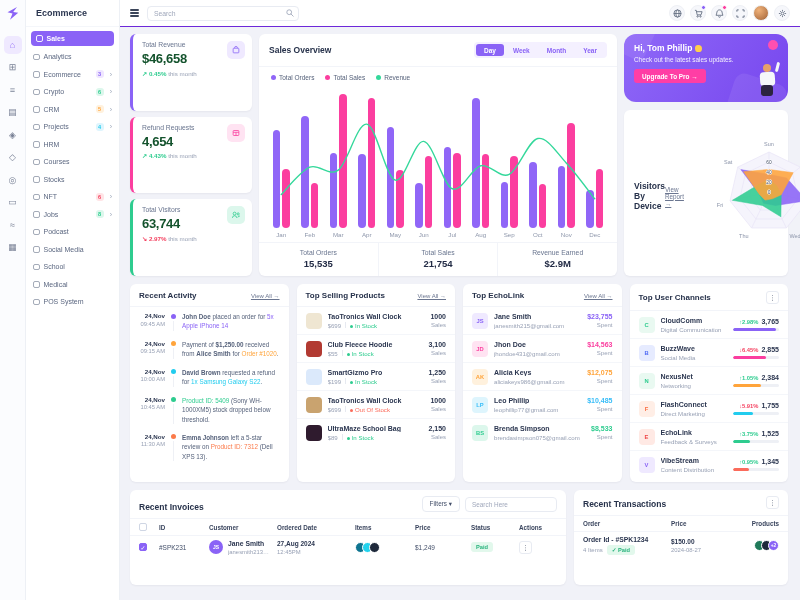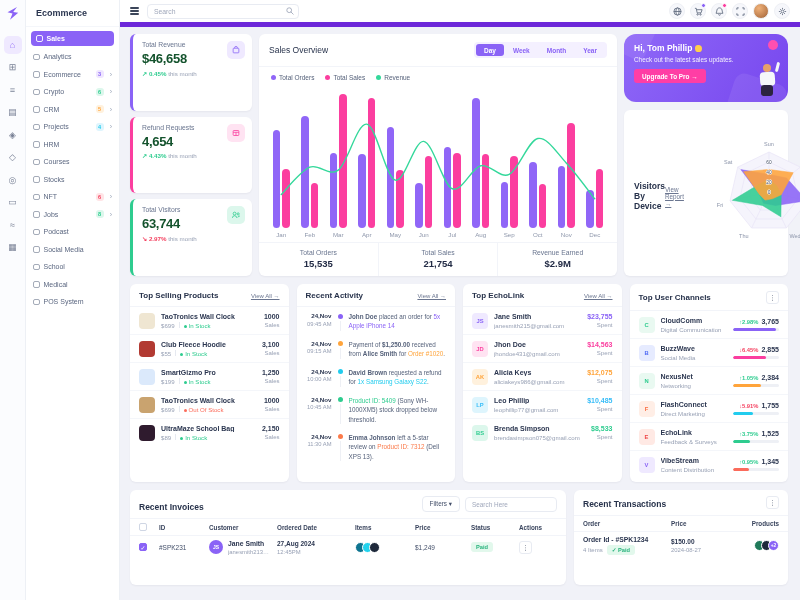--- a/index.html
+++ b/index.html
@@ -19,21 +19,21 @@
   .side-item .mi{width:6.5px;height:6.5px;border:1px solid currentColor;border-radius:2px;opacity:.55;flex:none;}
   .side-item.active{background:#8a63f6;color:#fff;border-radius:4px;margin:0 5px 2px;padding:0 5px;height:15px;font-weight:700;}
   .side-item.active .mi{opacity:.9;}
   .sbadge{margin-left:auto;font-size:5.6px;font-weight:700;padding:1px 2.5px;border-radius:3px;}
   .sbadge:empty{display:none;}
   .chev{color:#9aa4b8;font-size:7px;margin-left:2px;}
   .chev:empty{display:none;}
   .side-item .sbadge + .chev{margin-left:2px;}
   
   .main{flex:1;display:flex;flex-direction:column;min-width:0;}
-  .topbar{height:27px;background:#fff;border-bottom:5px solid #6d28d9;display:flex;align-items:center;gap:8px;padding:0 10px;flex:none;}
+  .topbar{height:27px;background:#fff;border-bottom:1px solid #6d28d9;display:flex;align-items:center;gap:8px;padding:0 10px;flex:none;}
   .burger{display:flex;flex-direction:column;gap:1.6px;background:none;border:none;cursor:pointer;}
   .burger i{display:block;width:9px;height:1.3px;background:#3b4559;border-radius:1px;}
   .search-wrap{position:relative;width:152px;}
   .search-wrap input{width:100%;height:15px;border:1px solid #e8ebf2;border-radius:4px;font-size:6.8px;padding:0 16px 0 6px;color:#44506a;outline:none;font-family:inherit;background:#fff;}
   .search-wrap input::placeholder{color:#a0a8bb;}
   .search-wrap svg{position:absolute;right:5px;top:3.5px;}
   .tb-right{margin-left:auto;display:flex;align-items:center;gap:5px;}
   .tb-btn{position:relative;width:16px;height:16px;border-radius:50%;background:#f6f7fb;border:1px solid #eef0f5;display:flex;align-items:center;justify-content:center;cursor:pointer;padding:0;}
   .tb-btn .dot{position:absolute;top:-1px;right:-1px;width:5px;height:5px;border-radius:50%;border:1px solid #fff;}
   .avatar{width:16px;height:16px;border-radius:50%;background:radial-gradient(circle at 35% 30%,#f0b27a,#b97a4a 70%,#7c4a2a);border:1px solid #eee;cursor:pointer;}
@@ -52,21 +52,21 @@
   .row1{display:flex;gap:7px;height:242px;}
   .stats-col{width:122px;display:flex;flex-direction:column;gap:6px;flex:none;}
   .stat-card{flex:1;position:relative;border-left:3px solid var(--ac);padding:7px 8px 6px 9px;}
   .stat-card .lb{font-size:6.8px;color:#69758f;margin-bottom:3px;}
   .stat-card .val{font-size:13px;font-weight:800;letter-spacing:-.3px;color:#14532d;}
   .stat-card .tr{font-size:6.2px;color:#98a1b5;margin-top:3.5px;}
   .stat-card .tr b{font-weight:700;}
   .chip{position:absolute;top:7px;right:7px;width:18px;height:18px;border-radius:5px;background:var(--chip);color:var(--ac);display:flex;align-items:center;justify-content:center;}
   .chart-card{flex:1;display:flex;flex-direction:column;min-width:0;}
   .card-head{display:flex;align-items:center;padding:8px 10px;border-bottom:1px solid #f2f4f9;}
-  .card-head h2{font-size:8.5px;font-weight:400;color:#27324b;}
+  .card-head h2{font-size:8.5px;font-weight:700;color:#27324b;}
   .tabs{margin-left:auto;display:flex;gap:1px;background:#f4f0ff;border-radius:4px;padding:2px;}
   .tab{font-size:6.5px;font-weight:700;color:#8a63f6;padding:2.5px 8px;border-radius:3px;border:none;background:transparent;cursor:pointer;font-family:inherit;}
   .tab.active{background:#8a63f6;color:#fff;}
   .legend{display:flex;gap:11px;margin:7px 12px 0;}
   .lg-item{display:flex;align-items:center;gap:3px;font-size:6.5px;color:#55617a;}
   .lg-dot{width:5px;height:5px;border-radius:50%;display:block;}
   .plot{flex:1;position:relative;margin:3px 8px 0;}
   .bars{position:absolute;inset:0;display:flex;}
   .bar-group{flex:1;display:flex;align-items:flex-end;justify-content:center;gap:2px;}
   .bar{width:7.5px;border-radius:4px;display:block;}
@@ -590,20 +590,99 @@
                   <span>Others</span>
                 </span>
               </div>
           </div>
         </div>
       </div>
 
       <div class="row2">
         <div class="card">
           <div class="r2-head">
+              <h2>Recent Activity</h2>
+              <a class="r2-link">View All →</a>
+            </div>
+          <div class="r2-list">
+
+              <div class="act">
+                <div class="act-when">
+                  <div class="act-date">24,Nov</div>
+                  <div class="act-time">09:45 AM</div>
+                </div>
+                <div class="act-rail">
+                  <i class="act-dot" style="background: rgb(138, 99, 246);"></i>
+                  <i class="act-line"></i>
+                </div>
+                <div class="act-text">
+                  
+                <span style="font-weight: 600;">John Doe</span><span> placed an order for </span><span style="color: rgb(138, 99, 246);">5x Apple iPhone 14</span></div>
+              </div>
+
+              <div class="act">
+                <div class="act-when">
+                  <div class="act-date">24,Nov</div>
+                  <div class="act-time">09:15 AM</div>
+                </div>
+                <div class="act-rail">
+                  <i class="act-dot" style="background: rgb(255, 164, 59);"></i>
+                  <i class="act-line"></i>
+                </div>
+                <div class="act-text">
+                  
+                <span>Payment of </span><span style="font-weight: 600;">$1,250.00</span><span> received from </span><span style="font-weight: 600;">Alice Smith</span><span> for </span><span style="color: rgb(255, 164, 59);">Order #1020</span><span>.</span></div>
+              </div>
+
+              <div class="act">
+                <div class="act-when">
+                  <div class="act-date">24,Nov</div>
+                  <div class="act-time">10:00 AM</div>
+                </div>
+                <div class="act-rail">
+                  <i class="act-dot" style="background: rgb(34, 204, 238);"></i>
+                  <i class="act-line"></i>
+                </div>
+                <div class="act-text">
+                  
+                <span style="font-weight: 600;">David Brown</span><span> requested a refund for </span><span style="color: rgb(34, 204, 238);">1x Samsung Galaxy S22</span><span>.</span></div>
+              </div>
+
+              <div class="act">
+                <div class="act-when">
+                  <div class="act-date">24,Nov</div>
+                  <div class="act-time">10:45 AM</div>
+                </div>
+                <div class="act-rail">
+                  <i class="act-dot" style="background: rgb(46, 204, 143);"></i>
+                  <i class="act-line"></i>
+                </div>
+                <div class="act-text">
+                  
+                <span style="color: rgb(46, 204, 143);">Product ID: 5409</span><span> (Sony WH-1000XM5) stock dropped below threshold.</span></div>
+              </div>
+
+              <div class="act">
+                <div class="act-when">
+                  <div class="act-date">24,Nov</div>
+                  <div class="act-time">11:30 AM</div>
+                </div>
+                <div class="act-rail">
+                  <i class="act-dot" style="background: rgb(251, 122, 74);"></i>
+                  <i class="act-line"></i>
+                </div>
+                <div class="act-text">
+                  
+                <span style="font-weight: 600;">Emma Johnson</span><span> left a 5-star review on </span><span style="color: rgb(251, 122, 74);">Product ID: 7312</span><span> (Dell XPS 13).</span></div>
+              </div>
+            </div>
+        </div>
+
+        <div class="card">
+          <div class="r2-head">
               <h2>Top Selling Products</h2>
               <a class="r2-link">View All →</a>
             </div>
           <div class="r2-list">
 
               <div class="li">
                 <span class="tile" style="background: rgb(239, 230, 210);"></span>
                 <div class="li-main">
                   <div class="li-name">TaoTronics Wall Clock</div>
                   <div class="li-sub">
@@ -673,99 +752,20 @@
                   <div class="li-sub">
                     <span>$89</span>
                     <i class="vd"></i>
                     <span style="color: rgb(46, 204, 143);"><i class="stock-dot" style="background: rgb(46, 204, 143);"></i><span>In Stock</span></span>
                   </div>
                 </div>
                 <div class="li-right">
                   <div class="li-val">2,150</div>
                   <div class="li-cap">Sales</div>
                 </div>
-              </div>
-            </div>
-        </div>
-
-        <div class="card">
-          <div class="r2-head">
-              <h2>Recent Activity</h2>
-              <a class="r2-link">View All →</a>
-            </div>
-          <div class="r2-list">
-
-              <div class="act">
-                <div class="act-when">
-                  <div class="act-date">24,Nov</div>
-                  <div class="act-time">09:45 AM</div>
-                </div>
-                <div class="act-rail">
-                  <i class="act-dot" style="background: rgb(138, 99, 246);"></i>
-                  <i class="act-line"></i>
-                </div>
-                <div class="act-text">
-                  
-                <span style="font-weight: 600;">John Doe</span><span> placed an order for </span><span style="color: rgb(138, 99, 246);">5x Apple iPhone 14</span></div>
-              </div>
-
-              <div class="act">
-                <div class="act-when">
-                  <div class="act-date">24,Nov</div>
-                  <div class="act-time">09:15 AM</div>
-                </div>
-                <div class="act-rail">
-                  <i class="act-dot" style="background: rgb(255, 164, 59);"></i>
-                  <i class="act-line"></i>
-                </div>
-                <div class="act-text">
-                  
-                <span>Payment of </span><span style="font-weight: 600;">$1,250.00</span><span> received from </span><span style="font-weight: 600;">Alice Smith</span><span> for </span><span style="color: rgb(255, 164, 59);">Order #1020</span><span>.</span></div>
-              </div>
-
-              <div class="act">
-                <div class="act-when">
-                  <div class="act-date">24,Nov</div>
-                  <div class="act-time">10:00 AM</div>
-                </div>
-                <div class="act-rail">
-                  <i class="act-dot" style="background: rgb(34, 204, 238);"></i>
-                  <i class="act-line"></i>
-                </div>
-                <div class="act-text">
-                  
-                <span style="font-weight: 600;">David Brown</span><span> requested a refund for </span><span style="color: rgb(34, 204, 238);">1x Samsung Galaxy S22</span><span>.</span></div>
-              </div>
-
-              <div class="act">
-                <div class="act-when">
-                  <div class="act-date">24,Nov</div>
-                  <div class="act-time">10:45 AM</div>
-                </div>
-                <div class="act-rail">
-                  <i class="act-dot" style="background: rgb(46, 204, 143);"></i>
-                  <i class="act-line"></i>
-                </div>
-                <div class="act-text">
-                  
-                <span style="color: rgb(46, 204, 143);">Product ID: 5409</span><span> (Sony WH-1000XM5) stock dropped below threshold.</span></div>
-              </div>
-
-              <div class="act">
-                <div class="act-when">
-                  <div class="act-date">24,Nov</div>
-                  <div class="act-time">11:30 AM</div>
-                </div>
-                <div class="act-rail">
-                  <i class="act-dot" style="background: rgb(251, 122, 74);"></i>
-                  <i class="act-line"></i>
-                </div>
-                <div class="act-text">
-                  
-                <span style="font-weight: 600;">Emma Johnson</span><span> left a 5-star review on </span><span style="color: rgb(251, 122, 74);">Product ID: 7312</span><span> (Dell XPS 13).</span></div>
               </div>
             </div>
         </div>
 
         <div class="card">
           <div class="r2-head">
               <h2>Top EchoLink</h2>
               <a class="r2-link">View All →</a>
             </div>
           <div class="r2-list">

